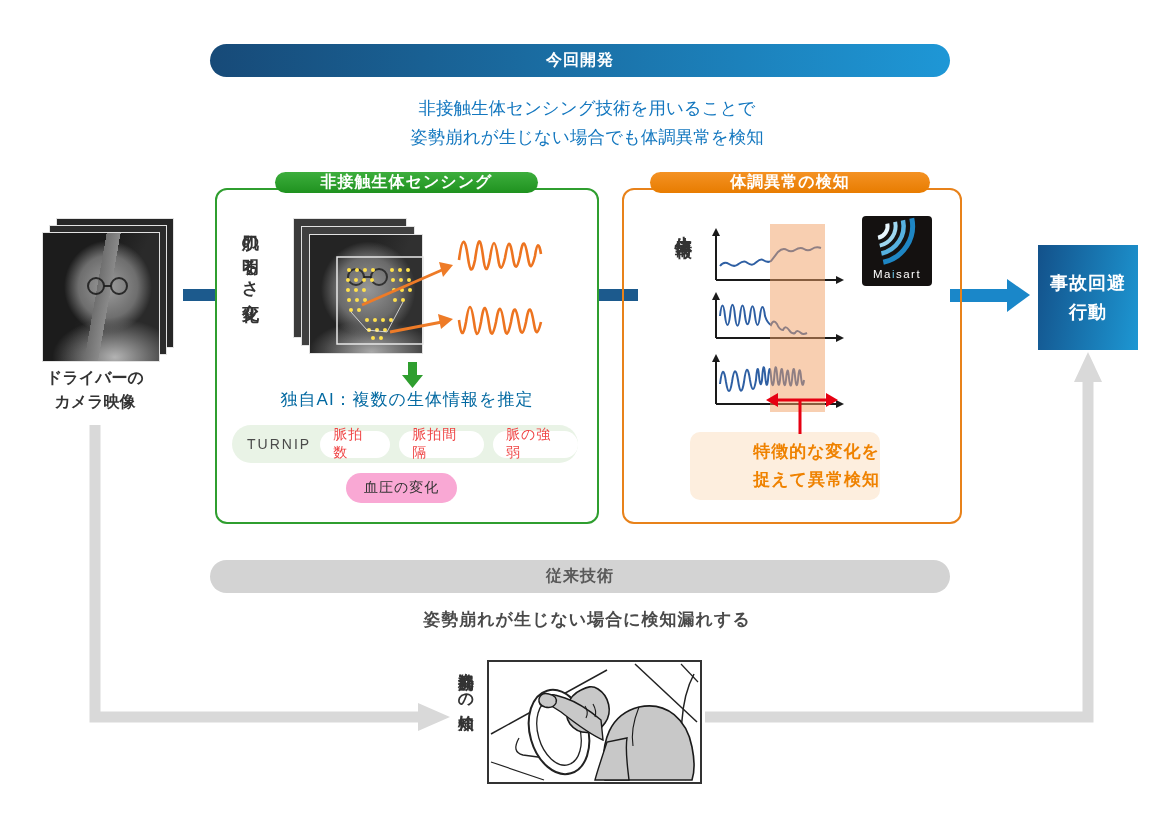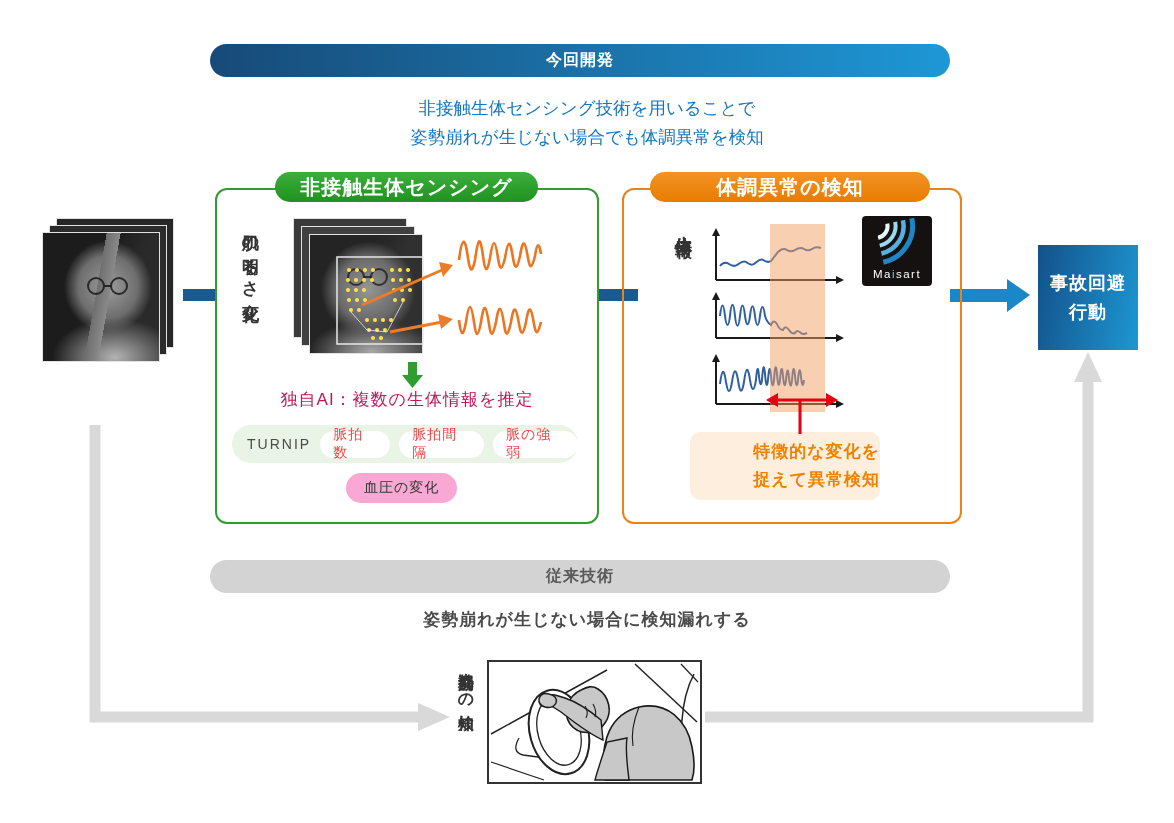--- a/index.html
+++ b/index.html
@@ -37,30 +37,30 @@
   .face-stack .f3{left:16px;top:16px;
      background:
        radial-gradient(closest-side at 52% 46%,#969696,#6a6a6a 58%,rgba(45,45,45,0) 88%),
        radial-gradient(ellipse 80% 38% at 55% 99%,#a8a8a8,rgba(60,60,60,0) 70%),
        linear-gradient(115deg,#242424 40%,#303030 62%);}
 
   
   .panel{position:absolute;border-radius:12px;background:transparent;z-index:2;}
   .panel-green{left:215px;top:188px;width:380px;height:332px;border:2px solid #2f9e2f;}
   .panel-orange{left:622px;top:188px;width:336px;height:332px;border:2px solid #e8821a;}
-  .panel-title{position:absolute;top:-18px;height:30px;border-radius:17px;display:flex;align-items:center;justify-content:center;
-               color:#fff;font-size:20px;font-weight:bold;letter-spacing:1px;z-index:3;}
+  .panel-title{position:absolute;top:-18px;height:21px;border-radius:17px;display:flex;align-items:center;justify-content:center;
+               color:#fff;font-size:16px;font-weight:bold;letter-spacing:1px;z-index:3;}
   .title-green{left:58px;width:263px;background:linear-gradient(180deg,#3dae3d,#1f921f);}
   .title-orange{left:26px;width:280px;background:linear-gradient(180deg,#f49224,#e87c00);}
 
   .vtext{writing-mode:vertical-rl;text-orientation:upright;color:#333;font-weight:bold;letter-spacing:2px;}
   .skin-label{left:22px;top:32px;font-size:17px;height:130px;}
   .signal-label{left:48px;top:32px;font-size:17px;height:110px;}
 
-  .ai-caption{left:0;top:198px;width:100%;text-align:center;color:#be185d;font-size:17px;letter-spacing:1px;}
+  .ai-caption{left:0;top:198px;width:100%;text-align:center;color:#0369a1;font-size:17px;letter-spacing:1px;}
 
   .tag-group{left:15px;top:235px;width:346px;height:38px;background:#e9f3e6;border-radius:19px;
              display:flex;align-items:center;gap:9px;padding-left:15px;box-sizing:border-box;}
   .turnip{color:#4a4a4a;font-size:14px;letter-spacing:2px;}
   .tag-pill{background:#fff;border-radius:14px;height:27px;display:flex;align-items:center;padding:0 13px;
             color:#ef4444;font-size:14px;letter-spacing:1px;}
   .bp-pill{left:129px;top:283px;height:30px;border-radius:15px;background:#f9a8d4;display:flex;align-items:center;
            padding:0 18px;color:#333;font-size:14px;letter-spacing:1px;}
 
   .band{left:146px;top:34px;width:55px;height:188px;background:rgba(242,160,100,0.5);z-index:4;pointer-events:none;}
@@ -115,20 +115,24 @@
   <div class="stack driver-stack">
     <div class="frame f1"></div>
     <div class="frame f2"></div>
     <div class="frame f3">
       <svg width="116" height="128">
         <circle cx="53" cy="53" r="8" fill="none" stroke="rgba(25,25,25,0.85)" stroke-width="2"></circle>
         <circle cx="76" cy="53" r="8" fill="none" stroke="rgba(25,25,25,0.85)" stroke-width="2"></circle>
         <line x1="61" y1="53" x2="68" y2="53" stroke="rgba(25,25,25,0.85)" stroke-width="2"></line>
       </svg>
     </div>
+  </div>
+  <div class="abs driver-caption">
+    <div>ドライバーの</div>
+    <div>カメラ映像</div>
   </div>
 
   <div class="panel panel-green">
     <div class="panel-title title-green">
       <span>非接触生体センシング</span>
     </div>
     <div class="abs vtext skin-label">肌の明るさ変化</div>
 
     <div class="stack face-stack" style="left:77px;top:29px;">
       <div class="frame f1"></div>

